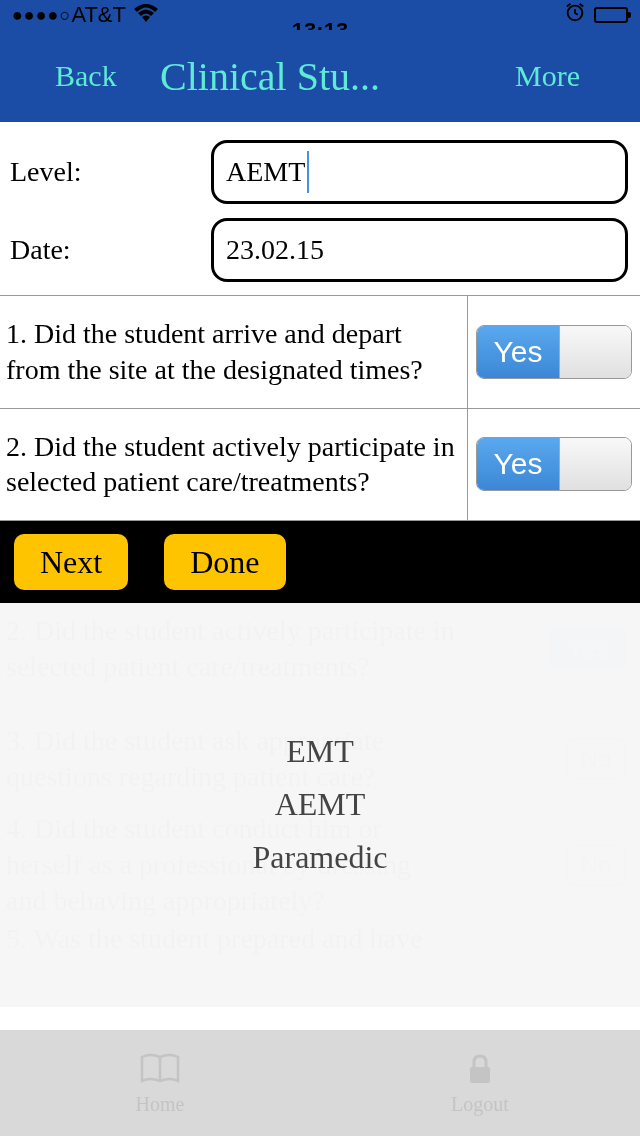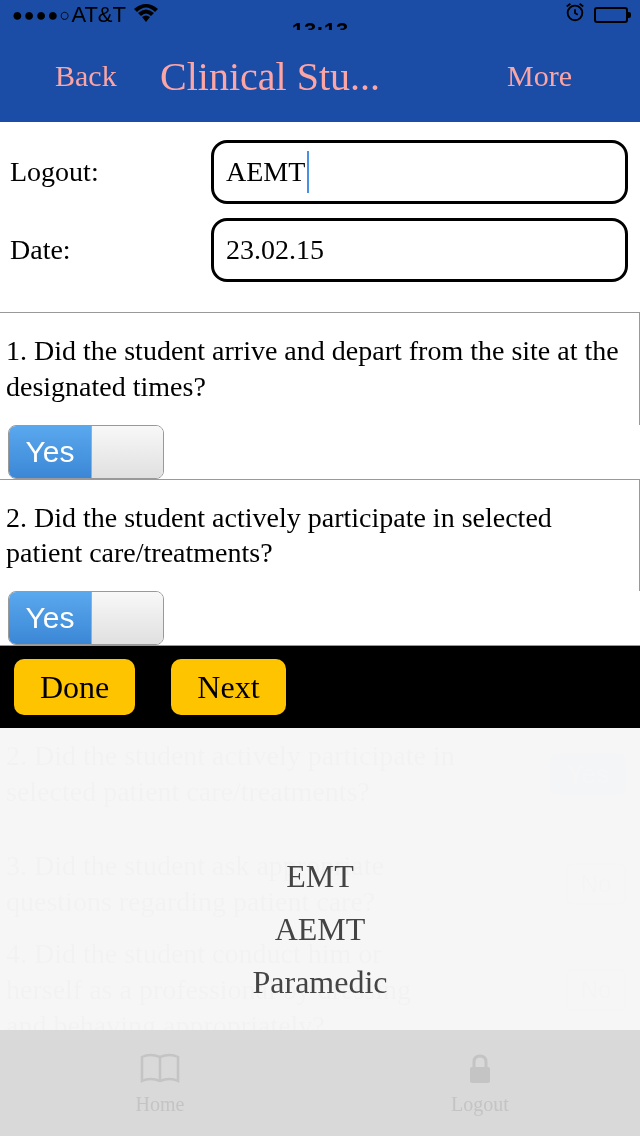--- a/index.html
+++ b/index.html
@@ -9,34 +9,34 @@
     .status-dots { letter-spacing: 1px; font-size: 18px; }
     .status-carrier { font-family: -apple-system, Helvetica, Arial, sans-serif;}
     .status-wifi { margin-left: 8px; }
     .status-time { position: absolute; left: 50%; transform: translateX(-50%); font-weight: 600; font-family: -apple-system, Helvetica, Arial, sans-serif; margin-top: 32px;}
     .status-right { margin-left: auto; display: flex; align-items: center; gap: 8px; }
     .alarm-icon { width: 22px; height: 22px; }
     .battery-icon { width: 34px; height: 16px; border: 2px solid #000; border-radius: 3px; position: relative; }
     .battery-icon::after { content: ''; position: absolute; right: -5px; top: 3px; width: 3px; height: 6px; background: #000; border-radius: 0 2px 2px 0; }
     .battery-fill { width: 50%; height: 100%; background: #000; }
     
-    .nav-bar { height: 92px; background: #1b4ca6; display: flex; align-items: center; padding: 0 20px; color: #fca5a5; position: relative; }
+    .nav-bar { height: 92px; background: #1b4ca6; display: flex; align-items: center; padding: 0 20px; color: #5eead4; position: relative; }
     .nav-back { font-size: 30px; position: absolute; left: 55px; }
     .nav-title { font-size: 40px; position: absolute; left: 160px; white-space: nowrap; overflow: hidden; max-width: 280px; }
-    .nav-more { font-size: 30px; position: absolute; right: 68px; }
+    .nav-more { font-size: 30px; position: absolute; right: 60px; }
     
     .form-section { padding: 18px 6px 0; }
     .form-row { display: flex; align-items: center; margin-bottom: 14px; }
-    .form-row:last-child { margin-bottom: 30px; }
+    .form-row:last-child { margin-bottom: 13px; }
     .form-label { width: 205px; font-size: 28px; color: #000; padding-left: 4px; }
     .form-input { flex: 1; height: 64px; border: 3px solid #000; border-radius: 16px; font-size: 28px; padding: 0 12px; font-family: inherit; display: flex; align-items: center; margin-right: 6px; position: relative; }
     .cursor { width: 2px; height: 42px; background: #4a90e2; display: inline-block; vertical-align: middle; margin-left: 2px; }
     
     .questions { border-top: 1px solid #999; }
-    .q-row { display: flex; border-bottom: 1px solid #999; min-height: 104px; flex-direction: column; }
+    .q-row { display: flex; border-bottom: 1px solid #999; min-height: 104px; }
     .q-text { flex: 1; border-right: 1px solid #999; padding: 20px 10px 20px 6px; font-size: 28px; line-height: 1.28; }
     .q-toggle { width: 172px; display: flex; align-items: center; justify-content: center; }
     .toggle { width: 156px; height: 54px; border-radius: 8px; display: flex; overflow: hidden; border: 1px solid #999; }
     .toggle-on { flex: 1; background: linear-gradient(#5aa8ee, #3b87d6); color: #fff; display: flex; align-items: center; justify-content: center; font-size: 30px; font-family: -apple-system, Helvetica, Arial, sans-serif; font-weight: 500;}
     .toggle-off { width: 72px; background: linear-gradient(#f8f8f8, #e0e0e0); border-left: 1px solid #aaa; }
     
     .action-bar { background: #000; height: 82px; display: flex; align-items: center; padding: 0 14px; gap: 36px; }
     .action-btn { background: #ffc400; border: none; border-radius: 10px; height: 56px; padding: 0 26px; font-size: 32px; font-family: inherit; }
     
     .picker-area { position: relative; height: 404px; }
@@ -82,21 +82,21 @@
 </div>
 
 <div class="nav-bar">
   <span class="nav-back">Back</span>
   <span class="nav-title">Clinical Stu...</span>
   <span class="nav-more">More</span>
 </div>
 
 <div class="form-section">
   <div class="form-row">
-    <span class="form-label">Logout:</span>
+    <span class="form-label">Level:</span>
     <div class="form-input">
         <span>AEMT</span>
         <span class="cursor"></span>
       </div>
   </div>
   <div class="form-row">
     <span class="form-label">Date:</span>
     <div class="form-input">
         <span>23.02.15</span>
       </div>
@@ -118,22 +118,22 @@
     <div class="q-toggle">
         <div class="toggle">
           <div class="toggle-on">Yes</div>
           <div class="toggle-off"></div>
         </div>
       </div>
   </div>
 </div>
 
 <div class="action-bar">
+  <button class="action-btn">Next</button>
   <button class="action-btn">Done</button>
-  <button class="action-btn">Next</button>
 </div>
 
 <div class="picker-area">
   <div class="bg-q bg-q1">
       <div class="q-text">2. Did the student actively participate in selected patient care/treatments?</div>
       <div class="q-toggle">
         <div class="tg-yes">Yes</div>
       </div>
     </div>
   <div class="bg-q bg-q2">

